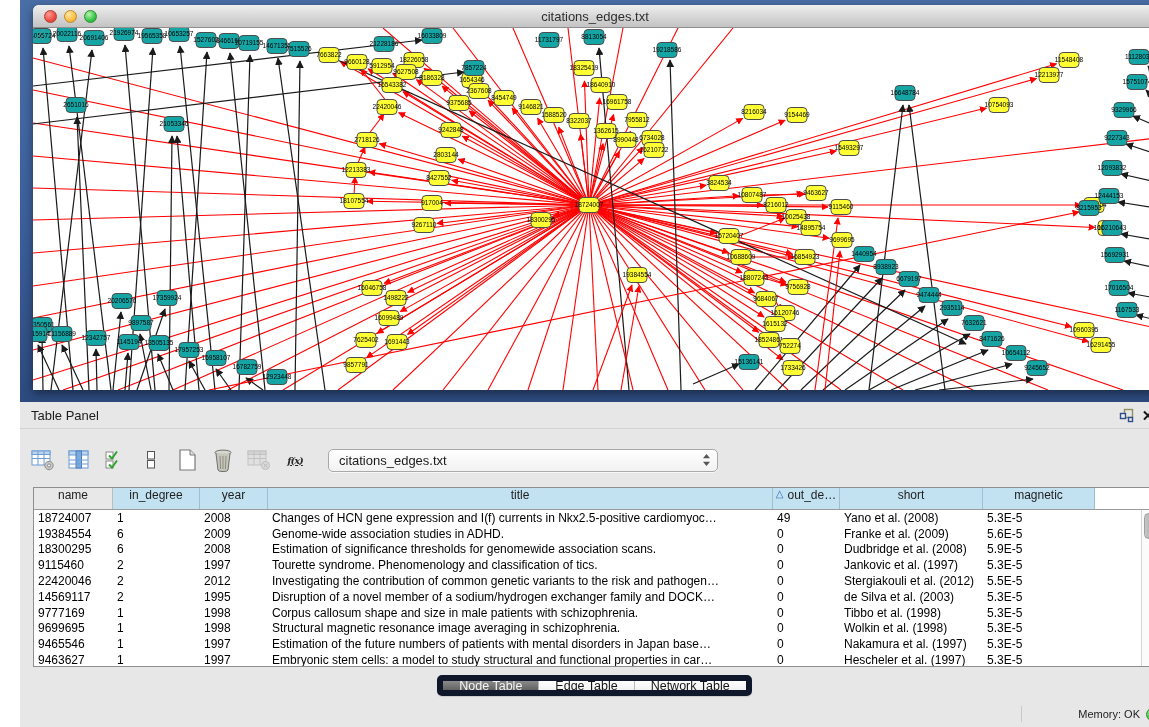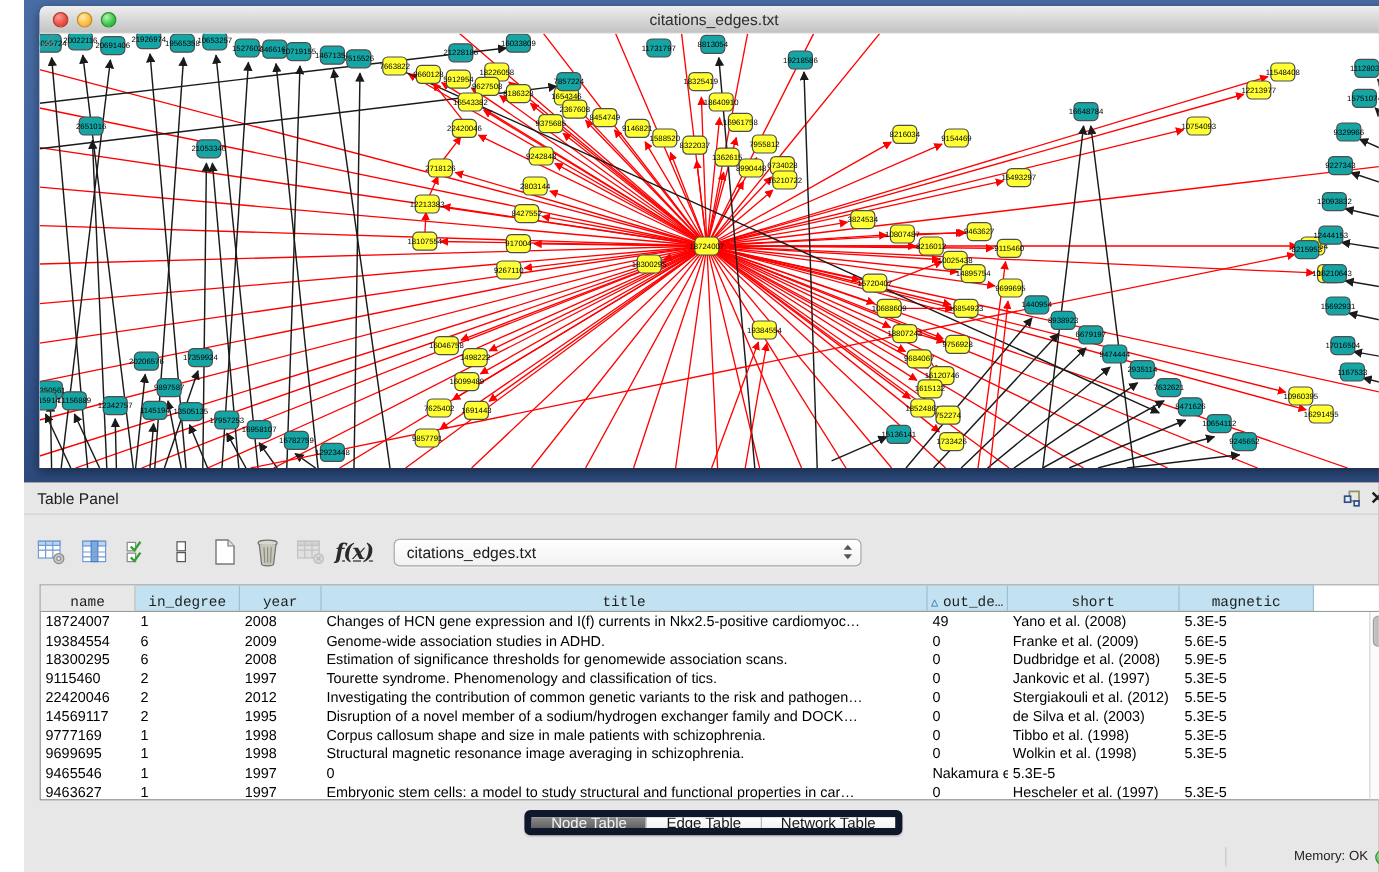--- a/index.html
+++ b/index.html
@@ -30,31 +30,31 @@
   .table-panel { position:absolute; left:0; top:402px; width:1149px; height:325px; background:#e7e7e7; }
   .panel-header { height:27px; display:flex; align-items:center; padding:0 10px 0 11px;
                   border-bottom:1px solid #d2d2d2; }
   .panel-title { font-size:13px; color:#1c1c1c; }
   .panel-header .spacer { flex:1; }
   .panel-hbtn { width:22px; height:20px; display:flex; align-items:center; justify-content:center; cursor:default; }
   .close-x { font-size:15px; font-weight:bold; color:#1a1a1a; line-height:1; }
 
   .toolbar { position:absolute; left:8px; top:36px; height:44px; display:flex; align-items:center; gap:6px; }
   .tbtn { width:30px; height:32px; display:flex; align-items:center; justify-content:center; border-radius:4px; }
-  .fx { font-size:18px; color:#2a2a2a; font-family:"DejaVu Serif", serif; font-style:italic; font-weight:bold; letter-spacing:-1px;text-decoration:underline; }
+  .fx { font-size:10px; color:#2a2a2a; font-family:"DejaVu Serif", serif; font-style:italic; font-weight:bold; letter-spacing:-1px;text-decoration:underline; }
   .combo { margin-left:12px; width:390px; height:23px; background:linear-gradient(180deg,#ffffff,#f2f2f2);
            border:1px solid #a9a9a9; border-radius:5px; display:flex; align-items:center;
            padding:0 6px 0 10px; box-shadow:0 1px 0 rgba(255,255,255,.7); }
   .combo-text { flex:1; font-size:13px; color:#1a1a1a; }
 
   .tbl { position:absolute; left:13px; top:85px; width:1123px; height:180px;
          background:#fff; border:1px solid #8f8f8f; font-size:12px; }
   .thead { display:grid; height:22px; background:#c3e2f1; border-bottom:1px solid #9a9a9a; }
-  .th { display:flex; align-items:flex-end; justify-content:center; font-size:12px; color:#1e1e1e;
-        border-right:1px solid #9dbfd1; overflow:hidden; white-space:nowrap;font-family:Liberation Mono, monospace; }
+  .th { display:flex; align-items:flex-start; justify-content:center; font-size:12px; color:#1e1e1e;
+        border-right:1px solid #9dbfd1; overflow:hidden; white-space:nowrap; }
   .th.gray { background:#e8e8e8; border-right:1px solid #bdbdbd; }
   .th .sortg { color:#2a6db0; margin-right:4px; font-size:10px; }
   .tbody { position:absolute; left:0; top:22px; right:14px; bottom:0; overflow:hidden; }
   .tr { display:grid; height:15.8px; align-items:center; }
   .td { padding:0 4px; white-space:nowrap; overflow:hidden; color:#000; }
   .vscroll { position:absolute; right:0; top:22px; bottom:0; width:14px; background:#fbfbfb;
              border-left:1px solid #d6d6d6; }
   .vthumb { position:absolute; left:2px; top:3px; width:9px; height:26px; border-radius:5px;
             background:linear-gradient(90deg,#c6c6c6,#aeaeae); border:1px solid #9e9e9e; }
 
@@ -953,20 +953,21 @@
             <div class="td">1998</div>
             <div class="td">Structural magnetic resonance image averaging in schizophrenia.</div>
             <div class="td">0</div>
             <div class="td">Wolkin et al. (1998)</div>
             <div class="td">5.3E-5</div>
           </div>
           <div class="tr" style="grid-template-columns: 79px 87px 68px 505px 67px 143px 112px 1fr;">
             <div class="td">9465546</div>
             <div class="td">1</div>
             <div class="td">1997</div>
+            <div class="td">Estimation of the future numbers of patients with mental disorders in Japan base…</div>
             <div class="td">0</div>
             <div class="td">Nakamura et al. (1997)</div>
             <div class="td">5.3E-5</div>
           </div>
           <div class="tr" style="grid-template-columns: 79px 87px 68px 505px 67px 143px 112px 1fr;">
             <div class="td">9463627</div>
             <div class="td">1</div>
             <div class="td">1997</div>
             <div class="td">Embryonic stem cells: a model to study structural and functional properties in car…</div>
             <div class="td">0</div>

